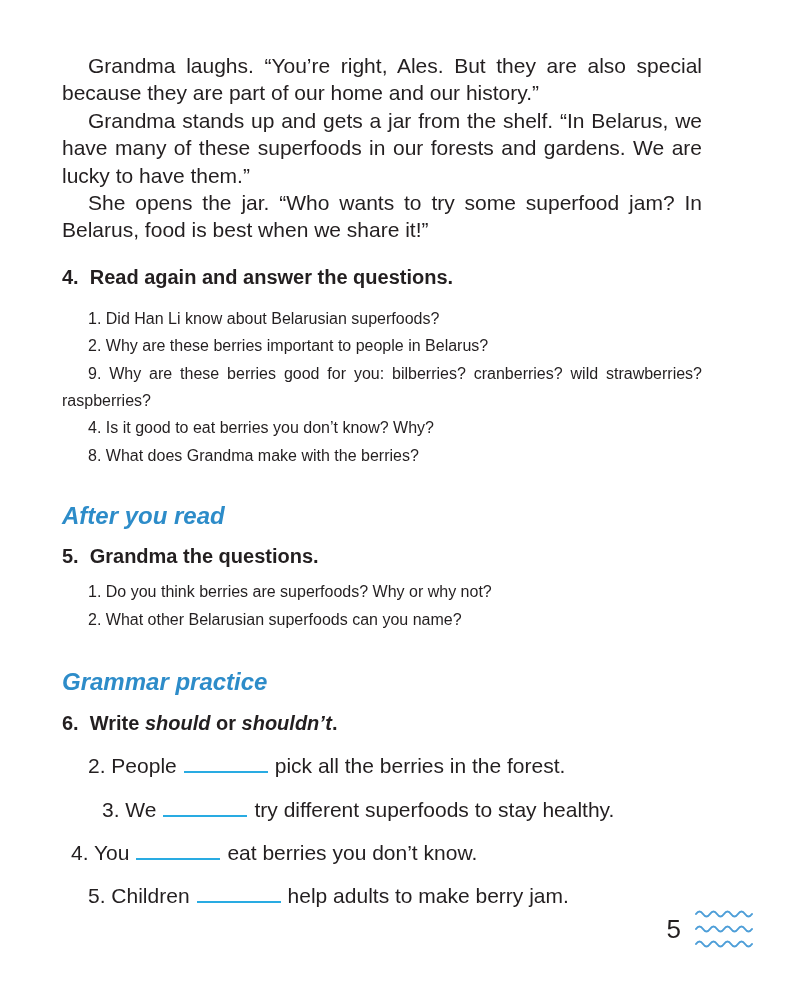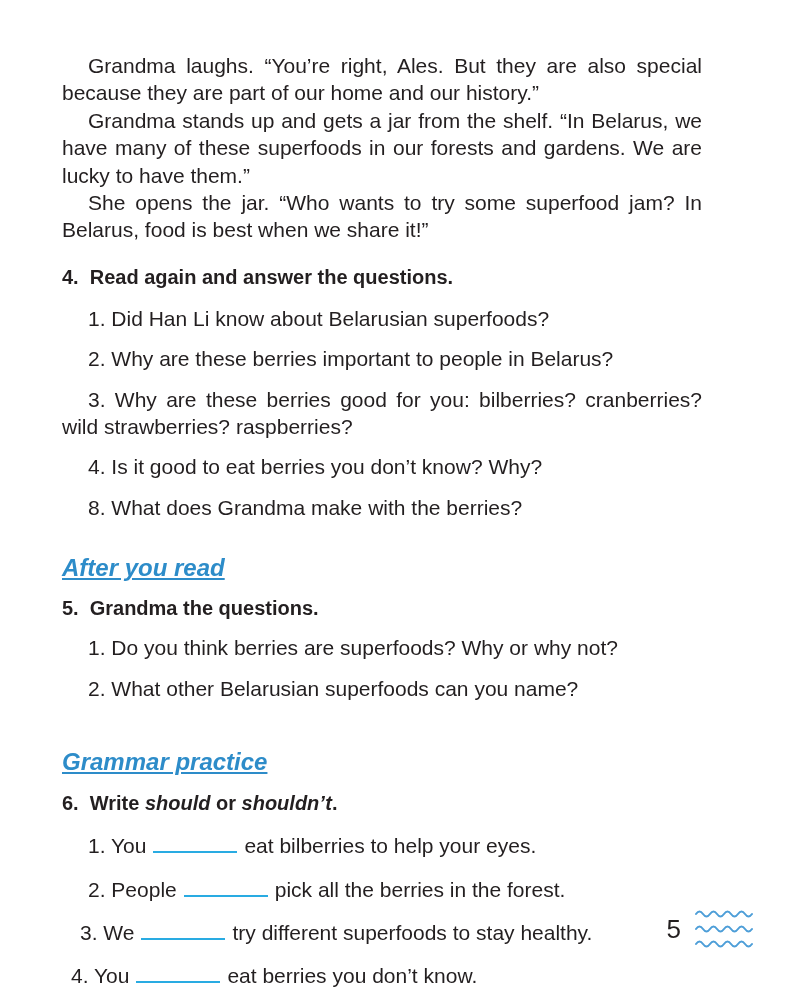--- a/index.html
+++ b/index.html
@@ -26,40 +26,38 @@
   .ex-head{
     display:flex;
     gap:11px;
     font-size:20px;
     font-weight:bold;
     color:#231F20;
     line-height:26px;
   }
   .ex4-head{margin-top:20px;}
   .q{
-    font-size:21px;
+    font-size:16px;
     line-height:27.4px;
     text-align:justify;
     text-indent:26px;
     color:#231F20;
-    margin-top:13px;
   }
   .q-list-4{margin-top:15px;}
   .section-head{
     font-size:24px;
     font-weight:bold;
     font-style:italic;
     color:#2D8CC9;
     line-height:30px;
-    text-decoration:underline;
   }
   .after-head{margin-top:32px;}
   .ex5-head{margin-top:12px;}
   .q-list-5{margin-top:9px;}
-  .grammar-head{margin-top:45px;}
+  .grammar-head{margin-top:34px;}
   .ex6-head{margin-top:13px;}
   .ital{font-style:italic;text-align:right;}
   .g-item{
     font-size:21px;
     line-height:27.4px;
     margin-top:14px;
     color:#231F20;
   }
   .g-list{margin-top:10px;}
   .blank{
@@ -96,21 +94,21 @@
     <p class="body-par">She opens the jar. “Who wants to try some superfood jam? In Belarus, food is best when we share it!”</p>
 
     <div class="ex-head ex4-head">
         <span>4.</span>
         <span>Read again and answer the questions.</span>
       </div>
 
     <div class="q-list-4">
       <p class="q">1. Did Han Li know about Belarusian superfoods?</p>
       <p class="q">2. Why are these berries important to people in Belarus?</p>
-      <p class="q">3. Why are these berries good for you: bilberries? cranberries? wild strawberries? raspberries?</p>
+      <p class="q">9. Why are these berries good for you: bilberries? cranberries? wild strawberries? raspberries?</p>
       <p class="q">4. Is it good to eat berries you don’t know? Why?</p>
       <p class="q">8. What does Grandma make with the berries?</p>
     </div>
 
     <p class="section-head after-head">After you read</p>
 
     <div class="ex-head ex5-head">
         <span>5.</span>
         <span>Grandma the questions.</span>
       </div>
@@ -121,23 +119,22 @@
     </div>
 
     <p class="section-head grammar-head">Grammar practice</p>
 
     <div class="ex-head ex6-head">
         <span>6.</span>
         <span><span>Write </span><span class="ital">should</span><span> or </span><span class="ital">shouldn’t</span><span>.</span></span>
       </div>
 
     <div class="g-list">
-      <p class="g-item"><span style="margin-left:26px">1. You</span><span class="blank"></span><span>eat bilberries to help your eyes.</span></p>
       <p class="g-item"><span style="margin-left:26px">2. People</span><span class="blank"></span><span>pick all the berries in the forest.</span></p>
-      <p class="g-item"><span style="margin-left:18px">3. We</span><span class="blank"></span><span>try different superfoods to stay healthy.</span></p>
+      <p class="g-item"><span style="margin-left:40px">3. We</span><span class="blank"></span><span>try different superfoods to stay healthy.</span></p>
       <p class="g-item"><span style="margin-left:9px">4. You</span><span class="blank"></span><span>eat berries you don’t know.</span></p>
       <p class="g-item"><span style="margin-left:26px">5. Children</span><span class="blank"></span><span>help adults to make berry jam.</span></p>
     </div>
 
   </div>
 
   <div class="footer">
     <span class="page-num">5</span>
     <span class="waves">
       <svg width="58" height="42" viewBox="0 0 58 42" xmlns="http://www.w3.org/2000/svg">

